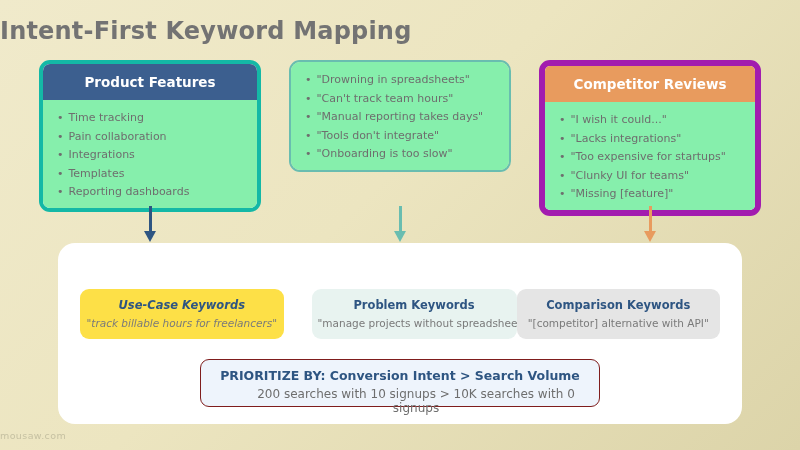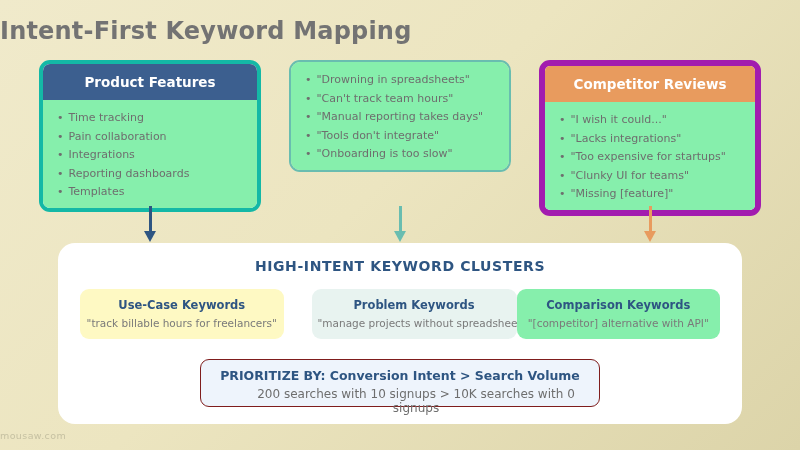--- a/index.html
+++ b/index.html
@@ -148,23 +148,23 @@
     font-weight: bold;
     color: #2e5582;
     margin-bottom: 5px;
   }
   .chip-example {
     display: block;
     font-size: 10.5px;
     color: #7a7a7a;
     white-space: nowrap;
   }
-  .chip.k1 { background: #fef9c3; }
+  .chip.k1 { background: #fde047; font-style: italic; }
   .chip.k2 { background: #e8f3f0; margin-left: 28px; }
-  .chip.k3 { background: #86efac; }
+  .chip.k3 { background: #e5e5e5; }
 
   .priority {
     position: absolute;
     top: 116px;
     left: 142px;
     width: 400px;
     height: 48px;
     background: #eef4fc;
     border: 1px solid #7f1d1d;
     border-radius: 9px;
@@ -204,22 +204,22 @@
 <div id="canvas">
 
   <div class="title">Intent-First Keyword Mapping</div>
 
   <div class="card c1">
     <div class="card-head">Product Features</div>
     <div class="card-body">
       <span class="bullet"><span class="dot">•</span><span>Time tracking</span></span>
       <span class="bullet"><span class="dot">•</span><span>Pain collaboration</span></span>
       <span class="bullet"><span class="dot">•</span><span>Integrations</span></span>
+      <span class="bullet"><span class="dot">•</span><span>Templates</span></span>
       <span class="bullet"><span class="dot">•</span><span>Reporting dashboards</span></span>
-      <span class="bullet"><span class="dot">•</span><span>Templates</span></span>
     </div>
   </div>
 
   <div class="card c2">
     <div class="card-body">
       <span class="bullet"><span class="dot">•</span><span>"Drowning in spreadsheets"</span></span>
       <span class="bullet"><span class="dot">•</span><span>"Can't track team hours"</span></span>
       <span class="bullet"><span class="dot">•</span><span>"Manual reporting takes days"</span></span>
       <span class="bullet"><span class="dot">•</span><span>"Tools don't integrate"</span></span>
       <span class="bullet"><span class="dot">•</span><span>"Onboarding is too slow"</span></span>
@@ -244,21 +244,20 @@
   <div class="arrow a2">
     <div class="shaft"></div>
     <div class="head"></div>
   </div>
   <div class="arrow a3">
     <div class="shaft"></div>
     <div class="head"></div>
   </div>
 
   <div class="panel">
-    <div class="panel-title">HIGH-INTENT KEYWORD CLUSTERS</div>
 
     <div class="chips">
       <div class="chip k1">
         <span class="chip-title">Use-Case Keywords</span>
         <span class="chip-example">"track billable hours for freelancers"</span>
       </div>
       <div class="chip k2">
         <span class="chip-title">Problem Keywords</span>
         <span class="chip-example">"manage projects without spreadsheets"</span>
       </div>

